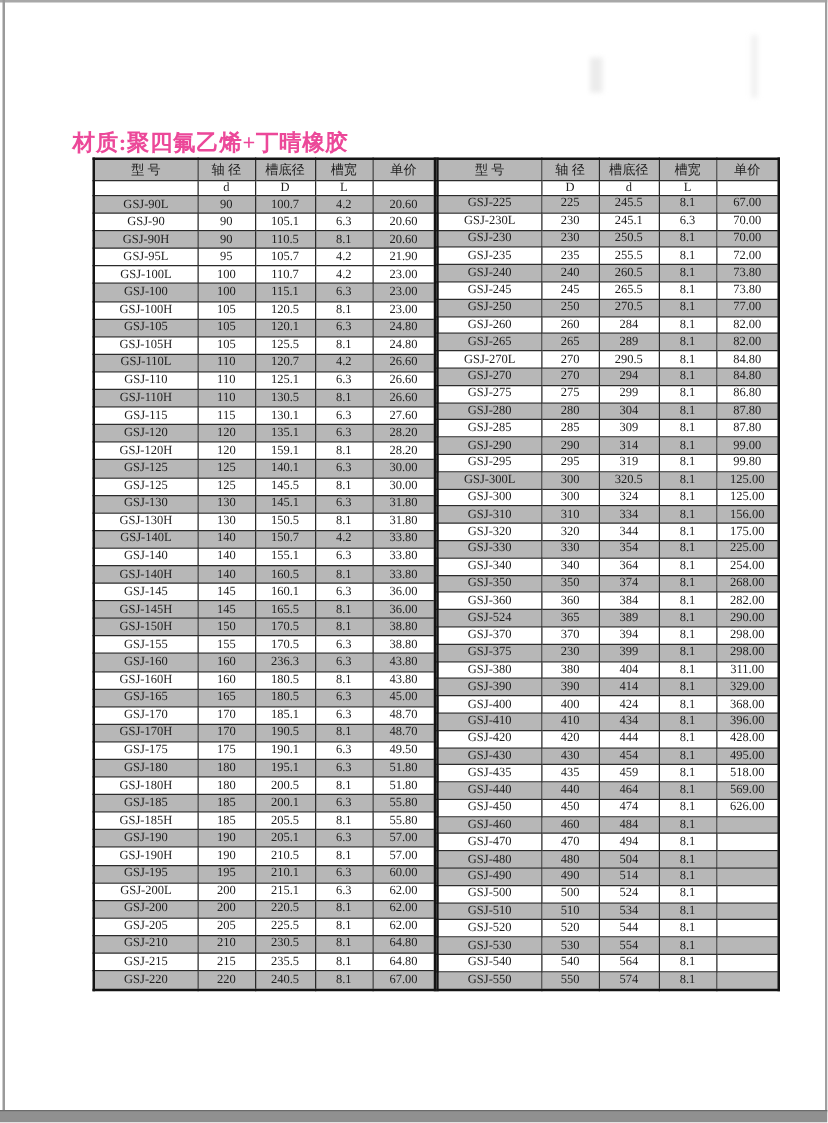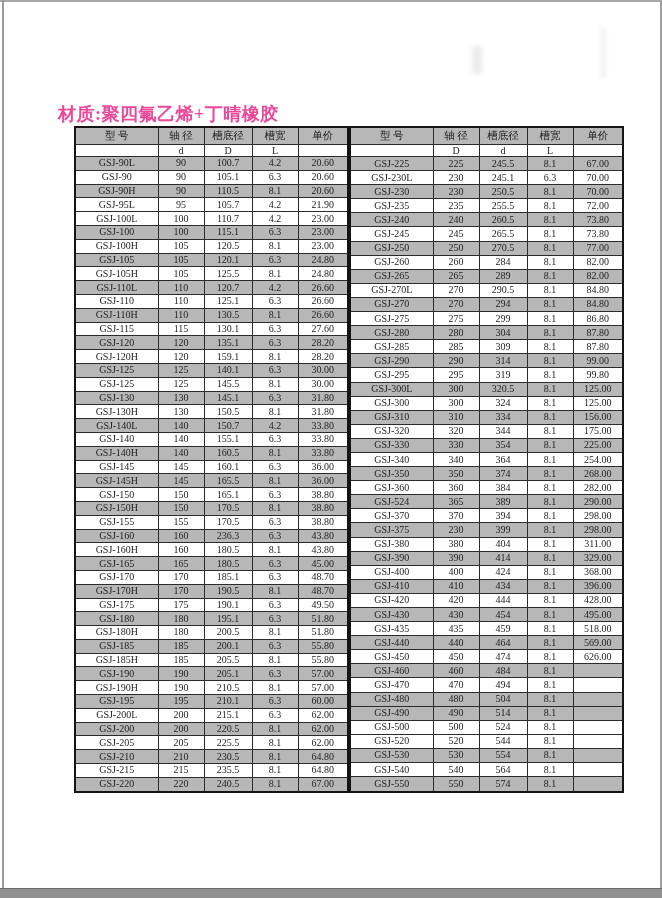--- a/index.html
+++ b/index.html
@@ -244,27 +244,20 @@
             <td>6.3</td>
             <td>36.00</td>
           </tr>
           <tr class="odd">
             <td>GSJ-145H</td>
             <td>145</td>
             <td>165.5</td>
             <td>8.1</td>
             <td>36.00</td>
           </tr>
-          <tr class="even">
-            <td>GSJ-150</td>
-            <td>150</td>
-            <td>165.1</td>
-            <td>6.3</td>
-            <td>38.80</td>
-          </tr>
           <tr class="odd">
             <td>GSJ-150H</td>
             <td>150</td>
             <td>170.5</td>
             <td>8.1</td>
             <td>38.80</td>
           </tr>
           <tr class="even">
             <td>GSJ-155</td>
             <td>155</td>
@@ -712,20 +705,27 @@
             <td>8.1</td>
             <td></td>
           </tr>
           <tr class="even">
             <td>GSJ-500</td>
             <td>500</td>
             <td>524</td>
             <td>8.1</td>
             <td></td>
           </tr>
+          <tr class="odd">
+            <td>GSJ-510</td>
+            <td>510</td>
+            <td>534</td>
+            <td>8.1</td>
+            <td></td>
+          </tr>
           <tr class="even">
             <td>GSJ-520</td>
             <td>520</td>
             <td>544</td>
             <td>8.1</td>
             <td></td>
           </tr>
           <tr class="odd">
             <td>GSJ-530</td>
             <td>530</td>

